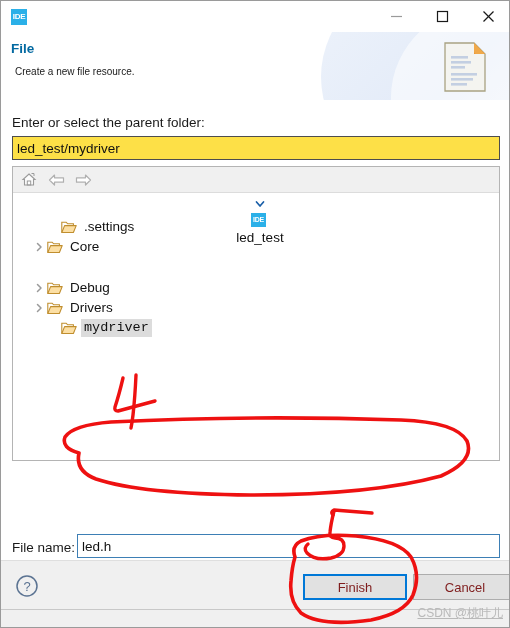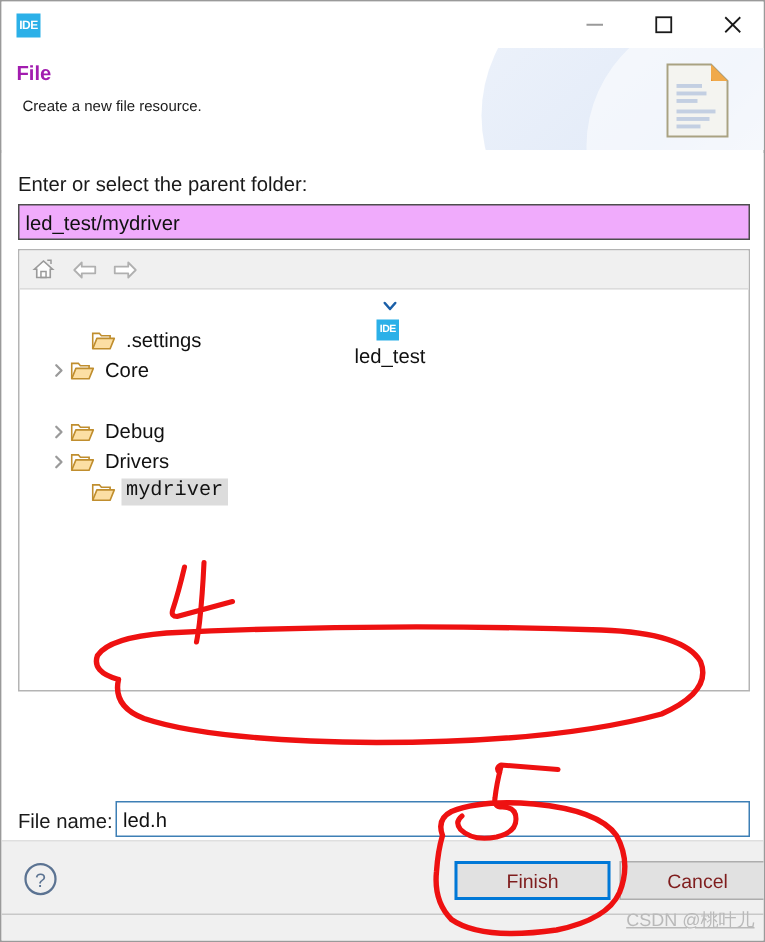--- a/index.html
+++ b/index.html
@@ -82,21 +82,21 @@
     width: 210px; height: 190px;
     border-radius: 50%;
     background: #ffffff;
     opacity: 0.55;
   }
   #header-title {
     position: absolute;
     left: 10px; top: 9px;
     font-size: 13.5px;
     font-weight: bold;
-    color: #a21caf;
+    color: #0369a1;
   }
   #header-sub {
     position: absolute;
     left: 14px; top: 34px;
     font-size: 10px;
     color: #1a1a1a;
   }
   #header-icon {
     position: absolute;
     right: 24px; top: 10px;
@@ -115,21 +115,21 @@
     left: 11px; top: 13px;
     font-size: 13.5px;
     color: #1a1a1a;
   }
   #parent-input {
     position: absolute;
     left: 11px; top: 34px;
     width: 488px; height: 24px;
     box-sizing: border-box;
     border: 1px solid #4d4d4d;
-    background: #f0abfc;
+    background: #fde047;
     font-family: "Liberation Sans", sans-serif;
     font-size: 13.5px;
     color: #111111;
     padding: 0 4px;
     outline: none;
   }
 
   
   #tree-box {
     position: absolute;

